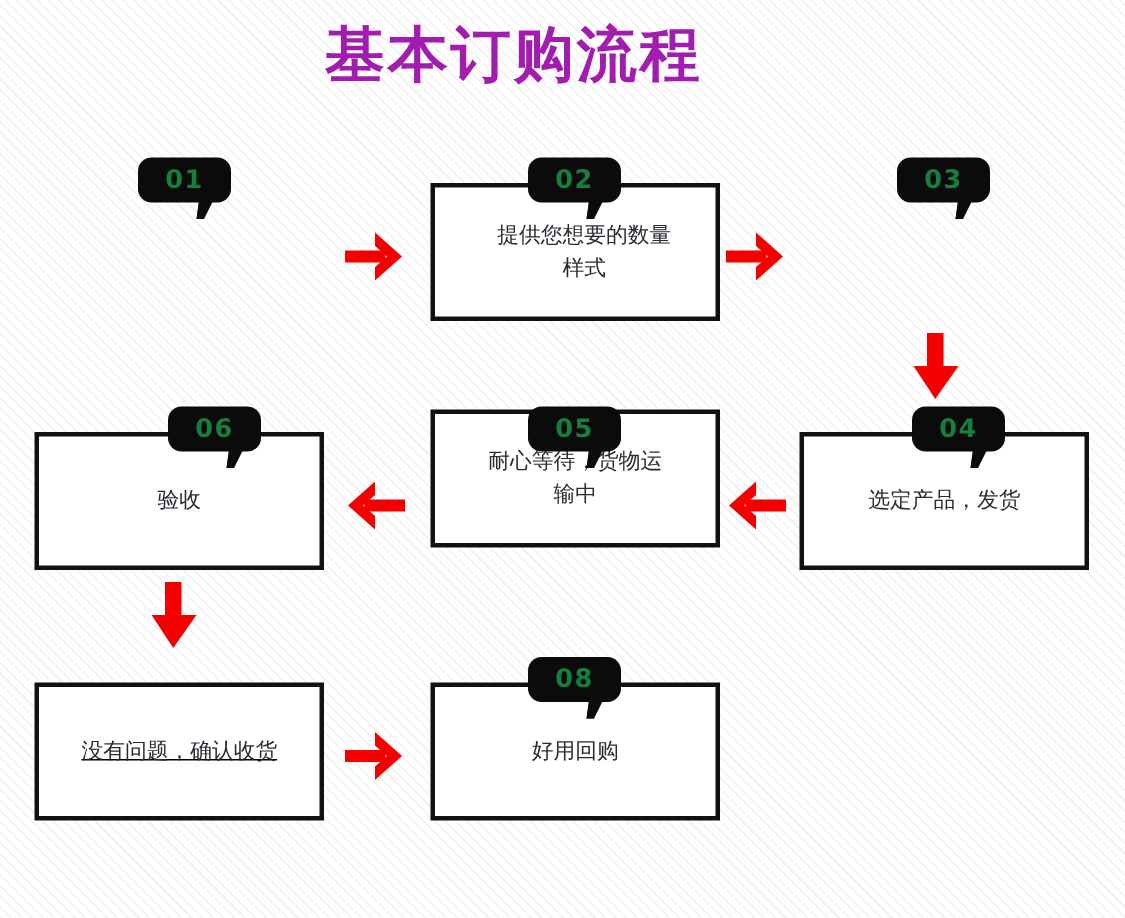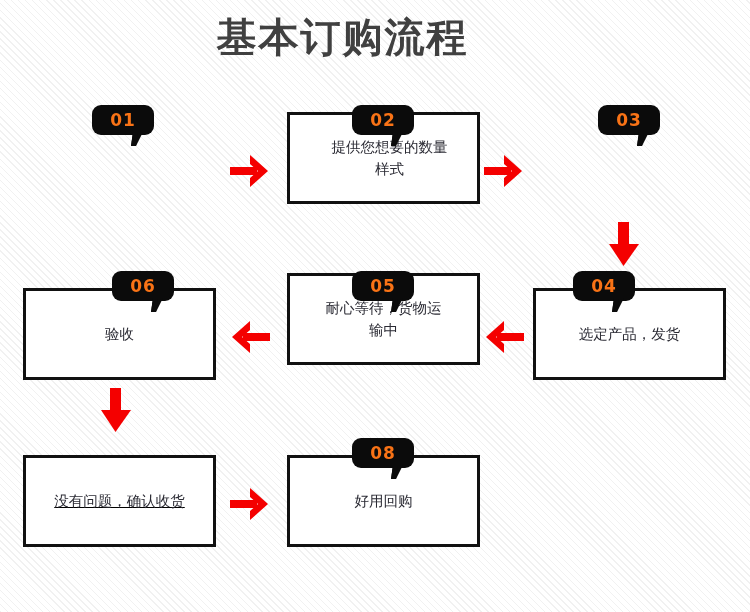--- a/index.html
+++ b/index.html
@@ -32,21 +32,21 @@
   
   .page-title {
     position: absolute;
     top: 8px;
     left: 0;
     width: 685px;
     text-align: center;
     font-size: 40px;
     line-height: 58px;
     font-weight: 700;
-    color: #404040;
+    color: #a21caf;
     letter-spacing: 2px;
     white-space: nowrap;
   }
 
   
   .step {
     position: absolute;
     width: 193px;
     height: 92px;
     border: 3px solid #111111;
@@ -66,21 +66,21 @@
     font-weight: 400;
   }
 
   
   .badge {
     position: absolute;
     width: 62px;
     height: 30px;
     background: #0b0b0b;
     border-radius: 9px;
-    color: #f97316;
+    color: #15803d;
     font-size: 17px;
     line-height: 30px;
     text-align: center;
     font-weight: 600;
     letter-spacing: 1px;
     z-index: 5;
   }
   .badge::after {
     content: "";
     position: absolute;
@@ -97,36 +97,36 @@
 
   
   .arrow {
     position: absolute;
     z-index: 3;
   }
   .arrow svg { display: block; }
 
   
   .pos-b1 { left: 23px;  top: 122px; }
-  .pos-b2 { left: 287px; top: 112px; padding-left: 12px; }
+  .pos-b2 { left: 287px; top: 122px; padding-left: 12px; }
   .pos-b3 { left: 533px; top: 122px; }
   
   .pos-b6 { left: 23px;  top: 288px; align-items: center; }
   .pos-b5 { left: 287px; top: 273px; }
   .pos-b4 { left: 533px; top: 288px; }
   
   .pos-b7 { left: 23px;  top: 455px; text-decoration: underline; }
   .pos-b8 { left: 287px; top: 455px; }
 
   .badge-b1 { left: 92px;  top: 105px; }
   .badge-b2 { left: 352px; top: 105px; }
   .badge-b3 { left: 598px; top: 105px; }
   .badge-b6 { left: 92px;  top: 271px; margin-left: 20px; }
   .badge-b5 { left: 352px; top: 271px; }
-  .badge-b4 { left: 573px; top: 271px; }
+  .badge-b4 { left: 608px; top: 271px; }
   .badge-b7 { left: 92px;  top: 438px; }
   .badge-b8 { left: 352px; top: 438px; }
 
   .arr-1 { left: 230px; top: 152px; }
   .arr-2 { left: 484px; top: 152px; }
   .arr-3 { left: 604px; top: 222px; }
   .arr-4 { left: 484px; top: 318px; }
   .arr-5 { left: 230px; top: 318px; }
   .arr-6 { left: 96px;  top: 388px; }
   .arr-7 { left: 230px; top: 485px; }

